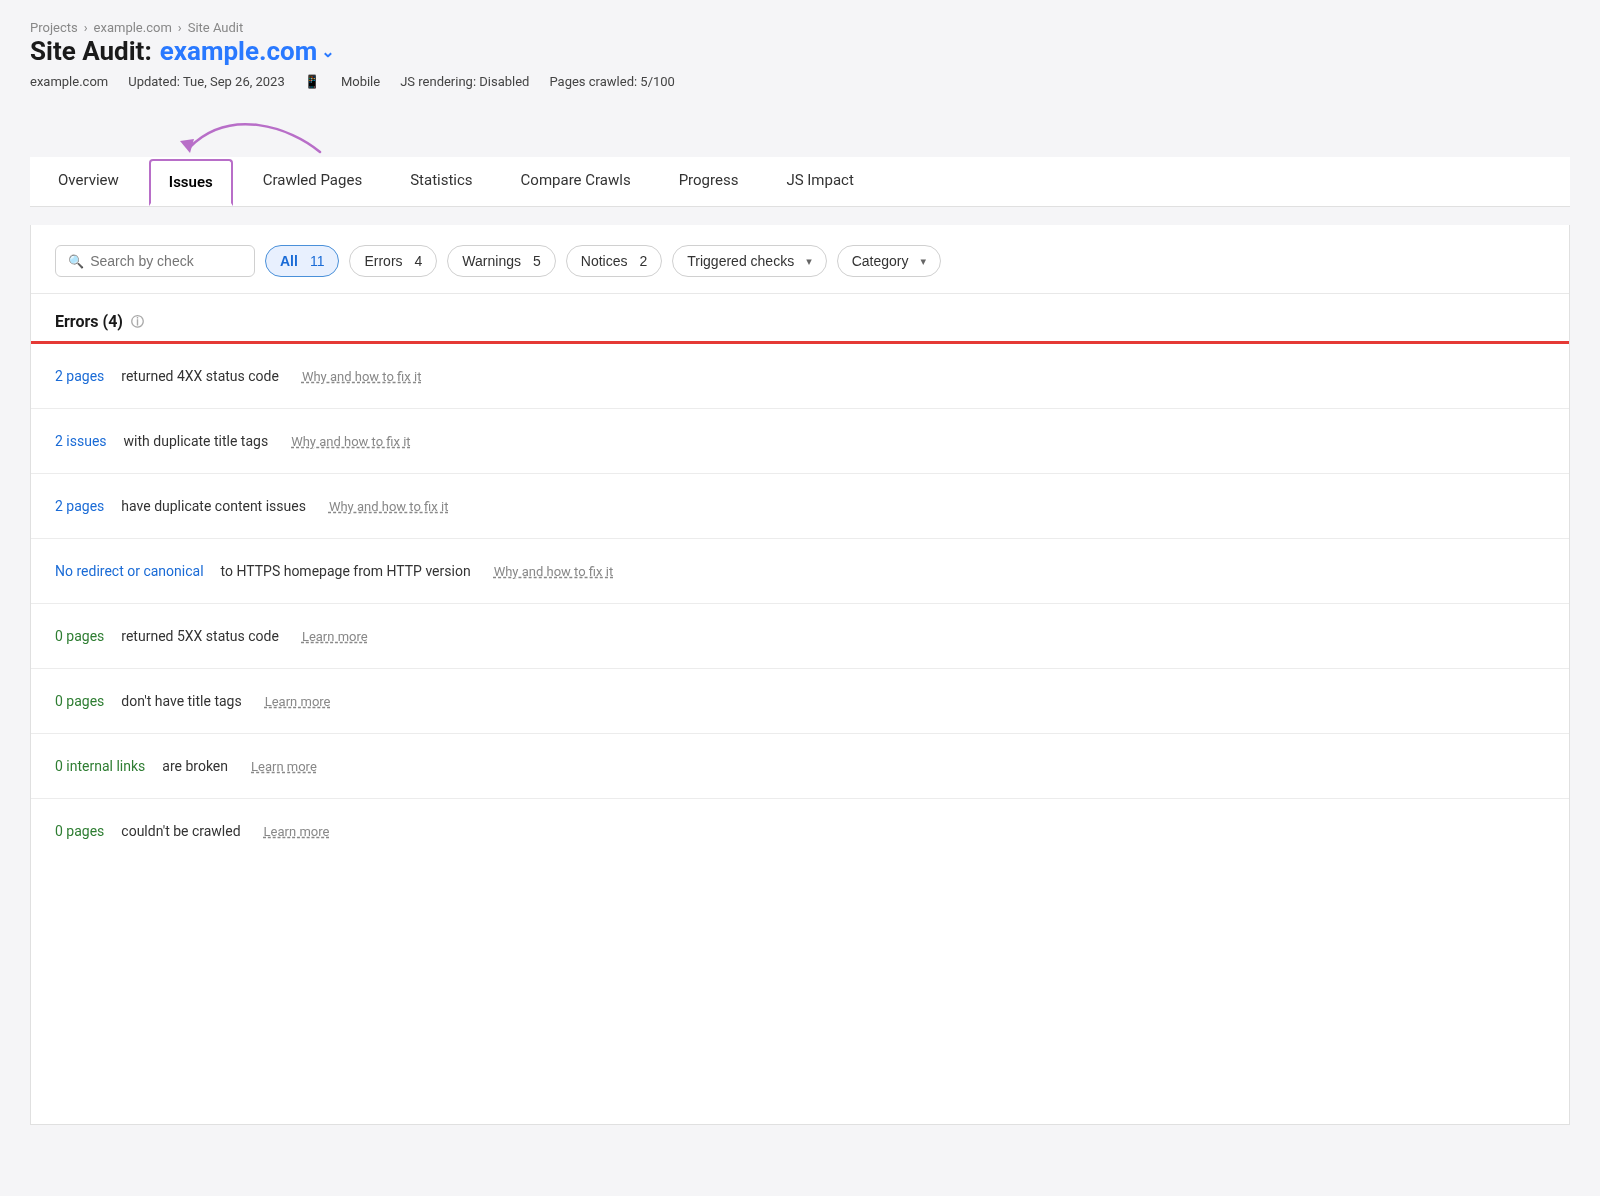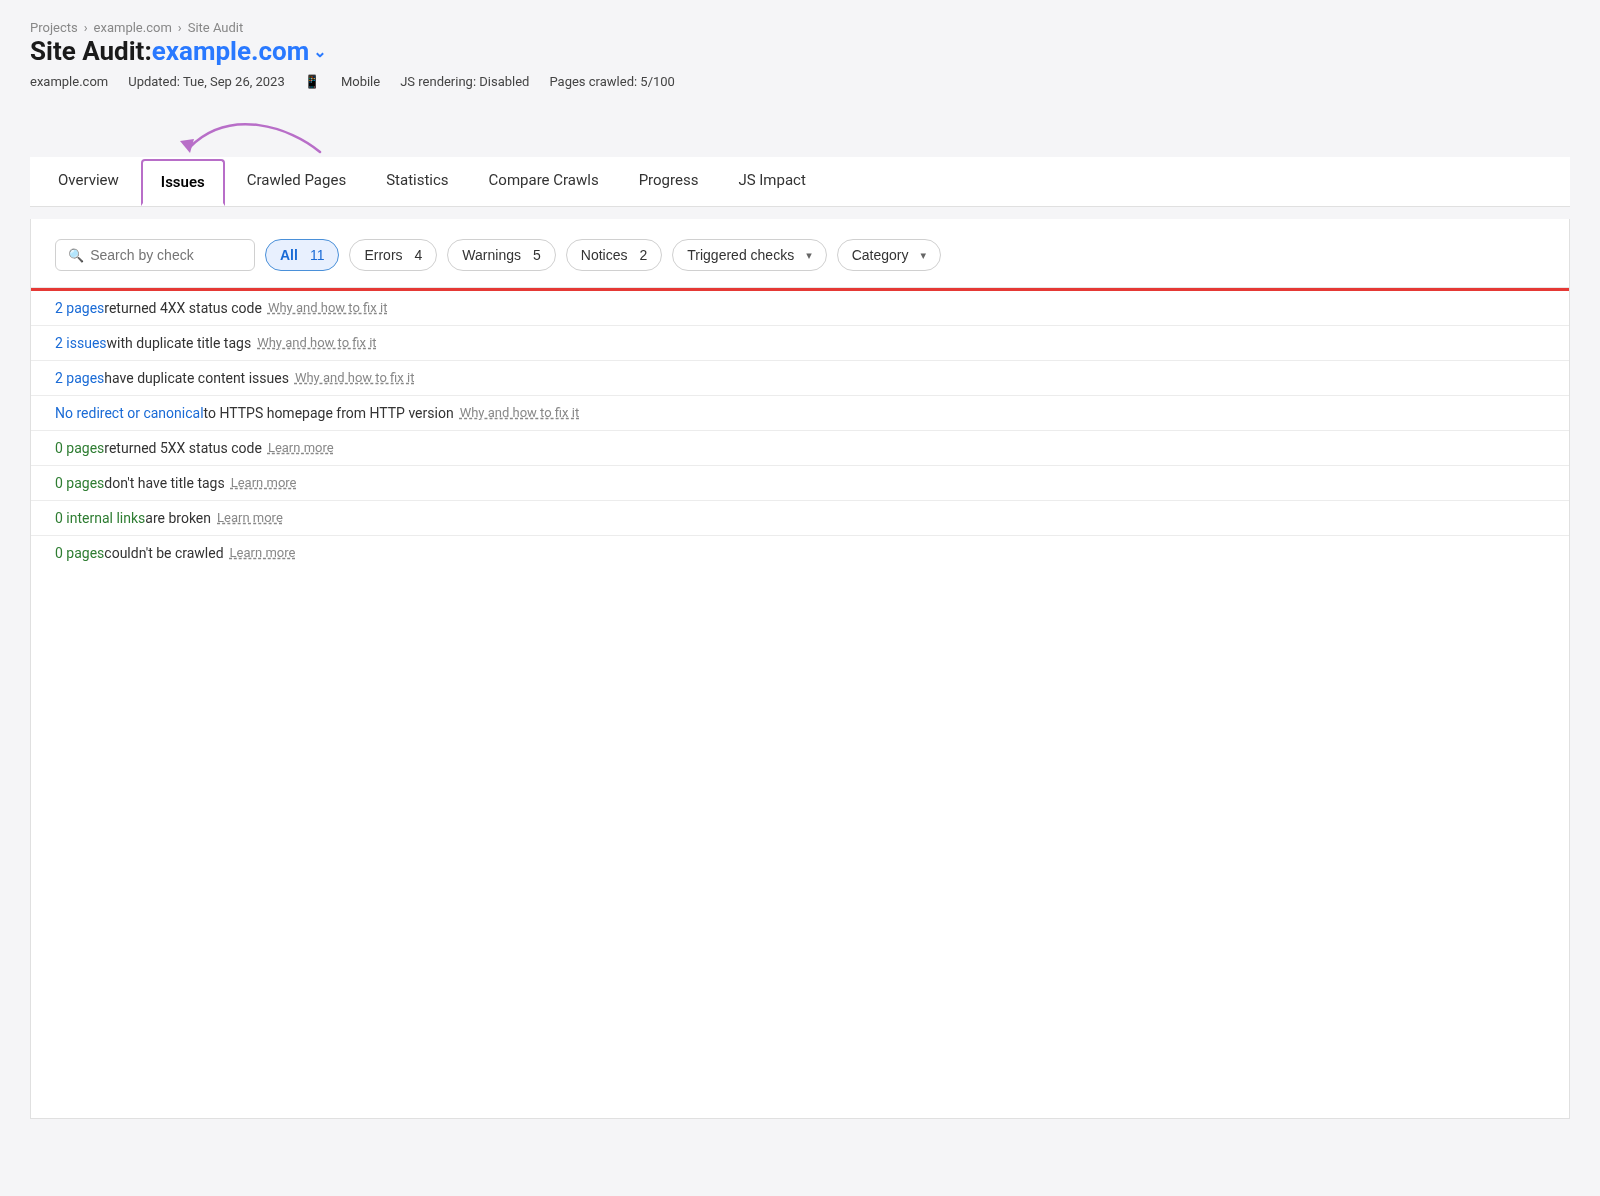--- a/index.html
+++ b/index.html
@@ -18,20 +18,21 @@
       display: flex;
       align-items: center;
       gap: 6px;
       color: #555;
       font-size: 13px;
       margin-bottom: 1px;
     }
     .breadcrumb span { color: #888; }
     .page-title {
       display: flex;
+      gap: 8px;
       font-size: 26px;
       font-weight: 700;
       margin-bottom: 8px;
     }
     .page-title .site-link {
       color: #2979ff;
       display: flex;
       align-items: center;
       gap: 4px;
     }
@@ -59,23 +60,23 @@
       left: 120px;
       top: -10px;
     }
 
     
     .tabs-bar {
       background: #fff;
       border-bottom: 1px solid #e0e0e0;
       display: flex;
       align-items: flex-end;
-      gap: 4px;
+      gap: 12px;
       padding: 0 10px;
-      margin-bottom: 12px;
+      margin-bottom: 18px;
     }
     .tab {
       padding: 14px 18px;
       font-size: 15px;
       color: #333;
       cursor: pointer;
       border-bottom: 3px solid transparent;
       white-space: nowrap;
       user-select: none;
     }
@@ -171,25 +172,25 @@
     }
     .red-divider {
       height: 3px;
       background: #e53935;
       margin: 0 0 0 0;
     }
 
     
     .issue-row {
       display: flex;
-      align-items: flex-start;
-      padding: 9px 24px;
+      align-items: flex-end;
+      padding: 24px 24px;
       border-bottom: 1px solid #ececec;
       font-size: 14px;
-      gap: 0;
+      gap: 17px;
       flex-wrap: wrap;
     }
     .issue-row:last-child { border-bottom: none; }
     .link-blue {
       color: #1a6bd6;
       text-decoration: none;
       cursor: pointer;
     }
     .link-green {
       color: #2e7d32;
@@ -299,20 +300,26 @@
         <span>Triggered checks</span>
         <span class="dropdown-arrow">▾</span>
       </button>
 
       <button class="filter-btn">
         <span>Category</span>
         <span class="dropdown-arrow">▾</span>
       </button>
     </div>
 
+    <div class="section-header">
+      <div class="section-title">
+        <span>Errors (4)</span>
+        <span class="info-icon">ⓘ</span>
+      </div>
+    </div>
     <div class="red-divider"></div>
 
     <div class="issue-row">
       <a class="link-blue">2 pages</a>
       <span class="issue-text">returned 4XX status code</span>
       <a class="fix-link">Why and how to fix it</a>
     </div>
 
     <div class="issue-row">
       <a class="link-blue">2 issues</a>

